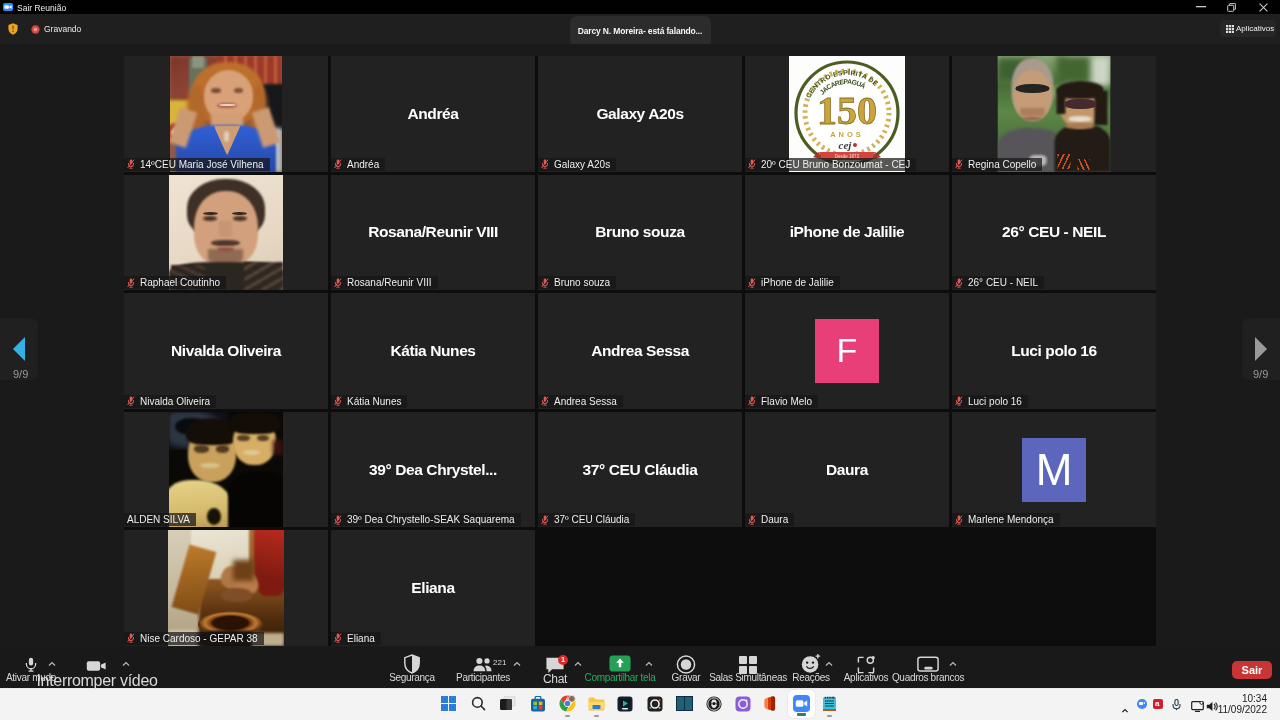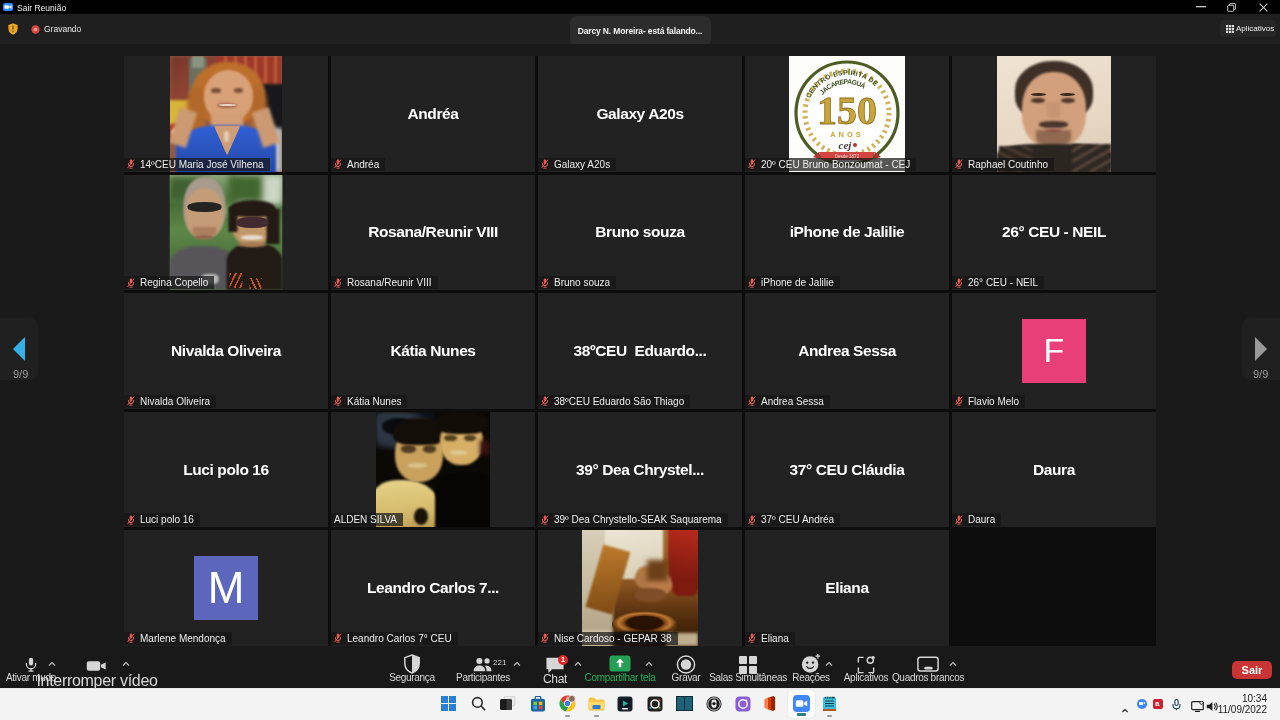--- a/index.html
+++ b/index.html
@@ -160,50 +160,20 @@
               <path d="M1.2 4.5v1a3.3 3.3 0 0 0 6.6 0v-1h-1v1a2.3 2.3 0 0 1-4.6 0v-1z"></path>
               <rect x="4" y="8.2" width="1" height="1.6"></rect>
               <rect x="2.6" y="9.8" width="3.8" height="0.9"></rect>
             </g>
             <line x1="0.6" y1="10" x2="8" y2="0.6" stroke="#e05a52" stroke-width="1.1"></line>
           </svg>
           <span>20º CEU Bruno Bonzoumat - CEJ</span>
         </div>
       </div>
 <div class="tile">
-        <div class="ph" style="width:114px">
-<div style="position:absolute;inset:0;background:linear-gradient(160deg,#efe3d2 0%,#e7d8c4 60%,#d9c9b4 100%)"></div>
-<div style="position:absolute;left:16%;top:4%;width:68%;height:52%;border-radius:48% 48% 40% 40%;background:#3e3026;filter:blur(1.2px)"></div>
-<div style="position:absolute;left:22%;top:14%;width:56%;height:66%;border-radius:46% 46% 42% 42%;background:#d2a07c;filter:blur(1px)"></div>
-<div style="position:absolute;left:30%;top:36%;width:12%;height:4.5%;background:#4a3426;border-radius:50%;filter:blur(0.8px)"></div>
-<div style="position:absolute;left:56%;top:36%;width:12%;height:4.5%;background:#4a3426;border-radius:50%;filter:blur(0.8px)"></div>
-<div style="position:absolute;left:30%;top:32%;width:13%;height:3%;background:#3a2a1e;border-radius:50%;filter:blur(0.7px)"></div>
-<div style="position:absolute;left:55%;top:32%;width:13%;height:3%;background:#3a2a1e;border-radius:50%;filter:blur(0.7px)"></div>
-<div style="position:absolute;left:44%;top:40%;width:11%;height:14%;background:#c79573;filter:blur(1px)"></div>
-<div style="position:absolute;left:37%;top:56.5%;width:25%;height:5.5%;background:#4c362e;border-radius:45%;filter:blur(0.9px)"></div>
-<div style="position:absolute;left:42%;top:63%;width:15%;height:3%;background:#a85a4e;border-radius:40%;filter:blur(0.8px)"></div>
-<div style="position:absolute;left:34%;top:64%;width:31%;height:14%;background:rgba(90,62,48,.55);border-radius:0 0 45% 45%;filter:blur(1.5px)"></div>
-<div style="position:absolute;left:0;bottom:-2%;width:100%;height:26%;background:#2c2620;border-radius:35% 35% 0 0;filter:blur(1px)"></div>
-<div style="position:absolute;left:2%;bottom:0;width:30%;height:22%;background:repeating-linear-gradient(25deg,#4c3a30 0 3px,#2c2620 3px 8px);filter:blur(1.2px)"></div>
-<div style="position:absolute;right:0%;bottom:0;width:34%;height:24%;background:repeating-linear-gradient(-30deg,#584438 0 3px,#2e2822 3px 9px);filter:blur(1.2px)"></div>
-</div>
-        <div class="lb">
-          <svg class="mic" width="8" height="10" viewBox="0 0 9 11">
-            <g fill="#e05a52">
-              <rect x="3" y="0.5" width="3" height="5.5" rx="1.5"></rect>
-              <path d="M1.2 4.5v1a3.3 3.3 0 0 0 6.6 0v-1h-1v1a2.3 2.3 0 0 1-4.6 0v-1z"></path>
-              <rect x="4" y="8.2" width="1" height="1.6"></rect>
-              <rect x="2.6" y="9.8" width="3.8" height="0.9"></rect>
-            </g>
-            <line x1="0.6" y1="10" x2="8" y2="0.6" stroke="#e05a52" stroke-width="1.1"></line>
-          </svg>
-          <span>Raphael Coutinho</span>
-        </div>
-      </div>
-<div class="tile">
         <div class="ph" style="width:113px">
 <div style="position:absolute;inset:0;background:linear-gradient(180deg,#8ba678 0%,#486e38 26%,#5d8746 48%,#4e7440 72%,#456a38 100%)"></div>
 <div style="position:absolute;right:0;top:0;width:40%;height:26%;background:#ccd6c4;filter:blur(3px)"></div>
 <div style="position:absolute;left:0;top:2%;width:34%;height:20%;background:#3f6030;filter:blur(3px)"></div>
 <div style="position:absolute;left:52%;top:0%;width:30%;height:24%;background:#42662f;filter:blur(3px)"></div>
 <div style="position:absolute;left:30%;top:26%;width:40%;height:10%;background:#6f9c52;filter:blur(2.5px)"></div>
 <div style="position:absolute;left:0;bottom:0;width:60%;height:38%;background:#57555a;border-radius:42% 46% 0 0;filter:blur(1.5px)"></div>
 <div style="position:absolute;left:12%;top:2%;width:38%;height:52%;border-radius:46% 46% 42% 42%;background:#a89a8c;filter:blur(1.2px)"></div>
 <div style="position:absolute;left:14%;top:12%;width:34%;height:44%;border-radius:46%;background:#c49c78;filter:blur(1px)"></div>
 <div style="position:absolute;left:16%;top:24%;width:30%;height:8%;background:#242422;border-radius:46%;filter:blur(0.7px)"></div>
@@ -228,20 +198,50 @@
               <path d="M1.2 4.5v1a3.3 3.3 0 0 0 6.6 0v-1h-1v1a2.3 2.3 0 0 1-4.6 0v-1z"></path>
               <rect x="4" y="8.2" width="1" height="1.6"></rect>
               <rect x="2.6" y="9.8" width="3.8" height="0.9"></rect>
             </g>
             <line x1="0.6" y1="10" x2="8" y2="0.6" stroke="#e05a52" stroke-width="1.1"></line>
           </svg>
           <span>Regina Copello</span>
         </div>
       </div>
 <div class="tile">
+        <div class="ph" style="width:114px">
+<div style="position:absolute;inset:0;background:linear-gradient(160deg,#efe3d2 0%,#e7d8c4 60%,#d9c9b4 100%)"></div>
+<div style="position:absolute;left:16%;top:4%;width:68%;height:52%;border-radius:48% 48% 40% 40%;background:#3e3026;filter:blur(1.2px)"></div>
+<div style="position:absolute;left:22%;top:14%;width:56%;height:66%;border-radius:46% 46% 42% 42%;background:#d2a07c;filter:blur(1px)"></div>
+<div style="position:absolute;left:30%;top:36%;width:12%;height:4.5%;background:#4a3426;border-radius:50%;filter:blur(0.8px)"></div>
+<div style="position:absolute;left:56%;top:36%;width:12%;height:4.5%;background:#4a3426;border-radius:50%;filter:blur(0.8px)"></div>
+<div style="position:absolute;left:30%;top:32%;width:13%;height:3%;background:#3a2a1e;border-radius:50%;filter:blur(0.7px)"></div>
+<div style="position:absolute;left:55%;top:32%;width:13%;height:3%;background:#3a2a1e;border-radius:50%;filter:blur(0.7px)"></div>
+<div style="position:absolute;left:44%;top:40%;width:11%;height:14%;background:#c79573;filter:blur(1px)"></div>
+<div style="position:absolute;left:37%;top:56.5%;width:25%;height:5.5%;background:#4c362e;border-radius:45%;filter:blur(0.9px)"></div>
+<div style="position:absolute;left:42%;top:63%;width:15%;height:3%;background:#a85a4e;border-radius:40%;filter:blur(0.8px)"></div>
+<div style="position:absolute;left:34%;top:64%;width:31%;height:14%;background:rgba(90,62,48,.55);border-radius:0 0 45% 45%;filter:blur(1.5px)"></div>
+<div style="position:absolute;left:0;bottom:-2%;width:100%;height:26%;background:#2c2620;border-radius:35% 35% 0 0;filter:blur(1px)"></div>
+<div style="position:absolute;left:2%;bottom:0;width:30%;height:22%;background:repeating-linear-gradient(25deg,#4c3a30 0 3px,#2c2620 3px 8px);filter:blur(1.2px)"></div>
+<div style="position:absolute;right:0%;bottom:0;width:34%;height:24%;background:repeating-linear-gradient(-30deg,#584438 0 3px,#2e2822 3px 9px);filter:blur(1.2px)"></div>
+</div>
+        <div class="lb">
+          <svg class="mic" width="8" height="10" viewBox="0 0 9 11">
+            <g fill="#e05a52">
+              <rect x="3" y="0.5" width="3" height="5.5" rx="1.5"></rect>
+              <path d="M1.2 4.5v1a3.3 3.3 0 0 0 6.6 0v-1h-1v1a2.3 2.3 0 0 1-4.6 0v-1z"></path>
+              <rect x="4" y="8.2" width="1" height="1.6"></rect>
+              <rect x="2.6" y="9.8" width="3.8" height="0.9"></rect>
+            </g>
+            <line x1="0.6" y1="10" x2="8" y2="0.6" stroke="#e05a52" stroke-width="1.1"></line>
+          </svg>
+          <span>Raphael Coutinho</span>
+        </div>
+      </div>
+<div class="tile">
         <div class="nm">Rosana/Reunir VIII</div>
         <div class="lb">
           <svg class="mic" width="8" height="10" viewBox="0 0 9 11">
             <g fill="#e05a52">
               <rect x="3" y="0.5" width="3" height="5.5" rx="1.5"></rect>
               <path d="M1.2 4.5v1a3.3 3.3 0 0 0 6.6 0v-1h-1v1a2.3 2.3 0 0 1-4.6 0v-1z"></path>
               <rect x="4" y="8.2" width="1" height="1.6"></rect>
               <rect x="2.6" y="9.8" width="3.8" height="0.9"></rect>
             </g>
             <line x1="0.6" y1="10" x2="8" y2="0.6" stroke="#e05a52" stroke-width="1.1"></line>
@@ -315,35 +315,20 @@
           <svg class="mic" width="8" height="10" viewBox="0 0 9 11">
             <g fill="#e05a52">
               <rect x="3" y="0.5" width="3" height="5.5" rx="1.5"></rect>
               <path d="M1.2 4.5v1a3.3 3.3 0 0 0 6.6 0v-1h-1v1a2.3 2.3 0 0 1-4.6 0v-1z"></path>
               <rect x="4" y="8.2" width="1" height="1.6"></rect>
               <rect x="2.6" y="9.8" width="3.8" height="0.9"></rect>
             </g>
             <line x1="0.6" y1="10" x2="8" y2="0.6" stroke="#e05a52" stroke-width="1.1"></line>
           </svg>
           <span>Kátia Nunes</span>
-        </div>
-      </div>
-<div class="tile">
-        <div class="nm">38ºCEU&nbsp; Eduardo...</div>
-        <div class="lb">
-          <svg class="mic" width="8" height="10" viewBox="0 0 9 11">
-            <g fill="#e05a52">
-              <rect x="3" y="0.5" width="3" height="5.5" rx="1.5"></rect>
-              <path d="M1.2 4.5v1a3.3 3.3 0 0 0 6.6 0v-1h-1v1a2.3 2.3 0 0 1-4.6 0v-1z"></path>
-              <rect x="4" y="8.2" width="1" height="1.6"></rect>
-              <rect x="2.6" y="9.8" width="3.8" height="0.9"></rect>
-            </g>
-            <line x1="0.6" y1="10" x2="8" y2="0.6" stroke="#e05a52" stroke-width="1.1"></line>
-          </svg>
-          <span>38ºCEU Eduardo São Thiago</span>
         </div>
       </div>
 <div class="tile">
         <div class="nm">Andrea Sessa</div>
         <div class="lb">
           <svg class="mic" width="8" height="10" viewBox="0 0 9 11">
             <g fill="#e05a52">
               <rect x="3" y="0.5" width="3" height="5.5" rx="1.5"></rect>
               <path d="M1.2 4.5v1a3.3 3.3 0 0 0 6.6 0v-1h-1v1a2.3 2.3 0 0 1-4.6 0v-1z"></path>
               <rect x="4" y="8.2" width="1" height="1.6"></rect>
@@ -429,21 +414,21 @@
         <div class="lb">
           <svg class="mic" width="8" height="10" viewBox="0 0 9 11">
             <g fill="#e05a52">
               <rect x="3" y="0.5" width="3" height="5.5" rx="1.5"></rect>
               <path d="M1.2 4.5v1a3.3 3.3 0 0 0 6.6 0v-1h-1v1a2.3 2.3 0 0 1-4.6 0v-1z"></path>
               <rect x="4" y="8.2" width="1" height="1.6"></rect>
               <rect x="2.6" y="9.8" width="3.8" height="0.9"></rect>
             </g>
             <line x1="0.6" y1="10" x2="8" y2="0.6" stroke="#e05a52" stroke-width="1.1"></line>
           </svg>
-          <span>37º CEU Andréa</span>
+          <span>37º CEU Cláudia</span>
         </div>
       </div>
 <div class="tile">
         <div class="nm">Daura</div>
         <div class="lb">
           <svg class="mic" width="8" height="10" viewBox="0 0 9 11">
             <g fill="#e05a52">
               <rect x="3" y="0.5" width="3" height="5.5" rx="1.5"></rect>
               <path d="M1.2 4.5v1a3.3 3.3 0 0 0 6.6 0v-1h-1v1a2.3 2.3 0 0 1-4.6 0v-1z"></path>
               <rect x="4" y="8.2" width="1" height="1.6"></rect>
@@ -460,35 +445,20 @@
           <svg class="mic" width="8" height="10" viewBox="0 0 9 11">
             <g fill="#e05a52">
               <rect x="3" y="0.5" width="3" height="5.5" rx="1.5"></rect>
               <path d="M1.2 4.5v1a3.3 3.3 0 0 0 6.6 0v-1h-1v1a2.3 2.3 0 0 1-4.6 0v-1z"></path>
               <rect x="4" y="8.2" width="1" height="1.6"></rect>
               <rect x="2.6" y="9.8" width="3.8" height="0.9"></rect>
             </g>
             <line x1="0.6" y1="10" x2="8" y2="0.6" stroke="#e05a52" stroke-width="1.1"></line>
           </svg>
           <span>Marlene Mendonça</span>
-        </div>
-      </div>
-<div class="tile">
-        <div class="nm">Leandro Carlos 7...</div>
-        <div class="lb">
-          <svg class="mic" width="8" height="10" viewBox="0 0 9 11">
-            <g fill="#e05a52">
-              <rect x="3" y="0.5" width="3" height="5.5" rx="1.5"></rect>
-              <path d="M1.2 4.5v1a3.3 3.3 0 0 0 6.6 0v-1h-1v1a2.3 2.3 0 0 1-4.6 0v-1z"></path>
-              <rect x="4" y="8.2" width="1" height="1.6"></rect>
-              <rect x="2.6" y="9.8" width="3.8" height="0.9"></rect>
-            </g>
-            <line x1="0.6" y1="10" x2="8" y2="0.6" stroke="#e05a52" stroke-width="1.1"></line>
-          </svg>
-          <span>Leandro Carlos 7° CEU</span>
         </div>
       </div>
 <div class="tile">
         <div class="ph" style="width:116px">
 <div style="position:absolute;inset:0;background:linear-gradient(180deg,#a87038 0%,#8a5420 45%,#4e2a0c 78%,#331c06 100%)"></div>
 <div style="position:absolute;left:-5%;top:-4%;width:32%;height:110%;background:linear-gradient(180deg,#d9cfba,#c3b79c 55%,#a89878);filter:blur(1.5px)"></div>
 <div style="position:absolute;left:20%;top:-6%;width:50%;height:48%;background:linear-gradient(170deg,#eee8d8,#d8ceb4);border-radius:0 0 32% 26%;filter:blur(1px)"></div>
 <div style="position:absolute;left:10%;top:14%;width:24%;height:56%;background:linear-gradient(160deg,#bd7b2c,#7e4a14);transform:rotate(16deg);filter:blur(1.3px)"></div>
 <div style="position:absolute;right:-3%;top:-5%;width:29%;height:62%;background:linear-gradient(190deg,#bb2c1e,#7e1a10 75%);border-radius:0 0 28% 34%;filter:blur(1px)"></div>
 <div style="position:absolute;left:46%;top:32%;width:22%;height:20%;background:#b07844;transform:rotate(28deg);border-radius:40%;filter:blur(1px)"></div>

